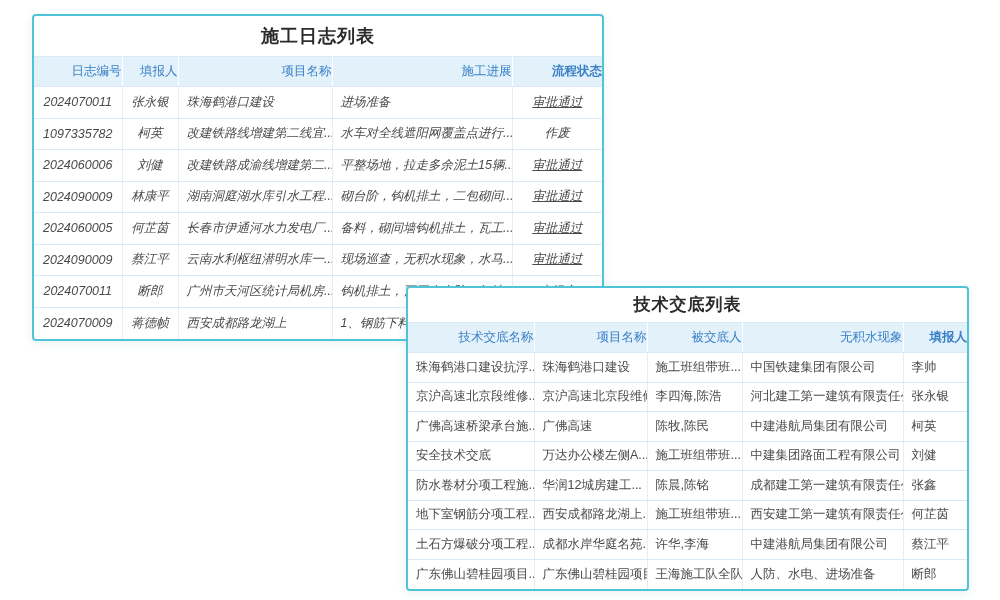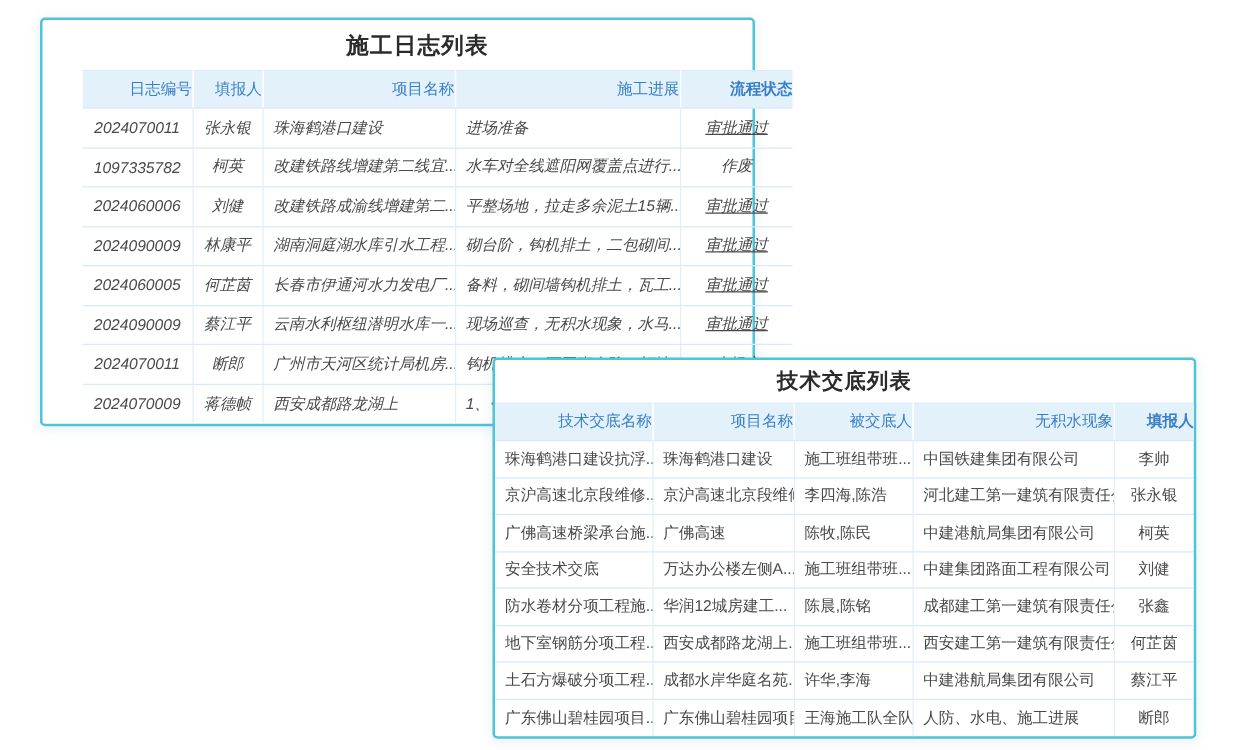--- a/index.html
+++ b/index.html
@@ -14,22 +14,22 @@
     background: var(--canvas-bg, #ffffff);
     overflow: hidden;
   }
   .panel {
     position: absolute;
     background: var(--panel-bg, #ffffff);
     border: 2px solid var(--panel-border, #4fc4d6);
     border-radius: 4px;
     box-shadow: 0 2px 10px rgba(30, 120, 140, 0.10);
   }
-  .panel-log    { left: 32px;  top: 14px;  width: 572px; z-index: 1; padding-left: 32px; }
-  .panel-disclosure { left: 394px; top: 286px; width: 563px; z-index: 2; }
+  .panel-log    { left: 32px;  top: 14px;  width: 572px; z-index: 1; }
+  .panel-disclosure { left: 406px; top: 286px; width: 563px; z-index: 2; }
 
   .panel-title {
     text-align: center;
     font-weight: 700;
     color: var(--title-text, #2b2b2b);
     letter-spacing: 1px;
   }
   .panel-log .panel-title        { font-size: 18px; line-height: 40px; height: 40px; }
   .panel-disclosure .panel-title { font-size: 17px; line-height: 34px; height: 34px; }
 
@@ -65,21 +65,21 @@
   .panel-log td        { height: 31.5px; font-style: italic; }
   .panel-disclosure td { height: 29.5px; }
 
   
   .panel-log td:nth-child(1),
   .panel-log td:nth-child(2),
   .panel-log td:nth-child(5) { text-align: center; }
   .panel-log td:nth-child(3),
   .panel-log td:nth-child(4) { text-align: left; }
   .panel-disclosure td { text-align: left; }
-  .panel-disclosure td:nth-child(5) { text-align: center; }
+  .panel-disclosure td:nth-child(5) { }
 
   td.link { color: var(--link-text, #4585d2); cursor: pointer; }
   td.status { cursor: pointer; margin-left: 40px; }
   td.status-approved    { color: var(--status-approved, #26a357); text-decoration: underline; }
   td.status-voided      { color: var(--status-voided, #bd8a2f); }
   td.status-unsubmitted { color: var(--status-unsubmitted, #e0962e); }
   td.status-hidden      { cursor: default; }
 </style>
 </head>
 <body>
@@ -232,20 +232,20 @@
             <td class="link">土石方爆破分项工程...</td>
             <td class="link">成都水岸华庭名苑...</td>
             <td class="plain">许华,李海</td>
             <td class="plain">中建港航局集团有限公司</td>
             <td class="link">蔡江平</td>
           </tr>
           <tr>
             <td class="link">广东佛山碧桂园项目...</td>
             <td class="link">广东佛山碧桂园项目</td>
             <td class="plain">王海施工队全队</td>
-            <td class="plain">人防、水电、施工进展</td>
+            <td class="plain">人防、水电、进场准备</td>
             <td class="link">断郎</td>
           </tr>
         </tbody>
     </table>
   </section>
 
 </div>
 
 </body></html>

